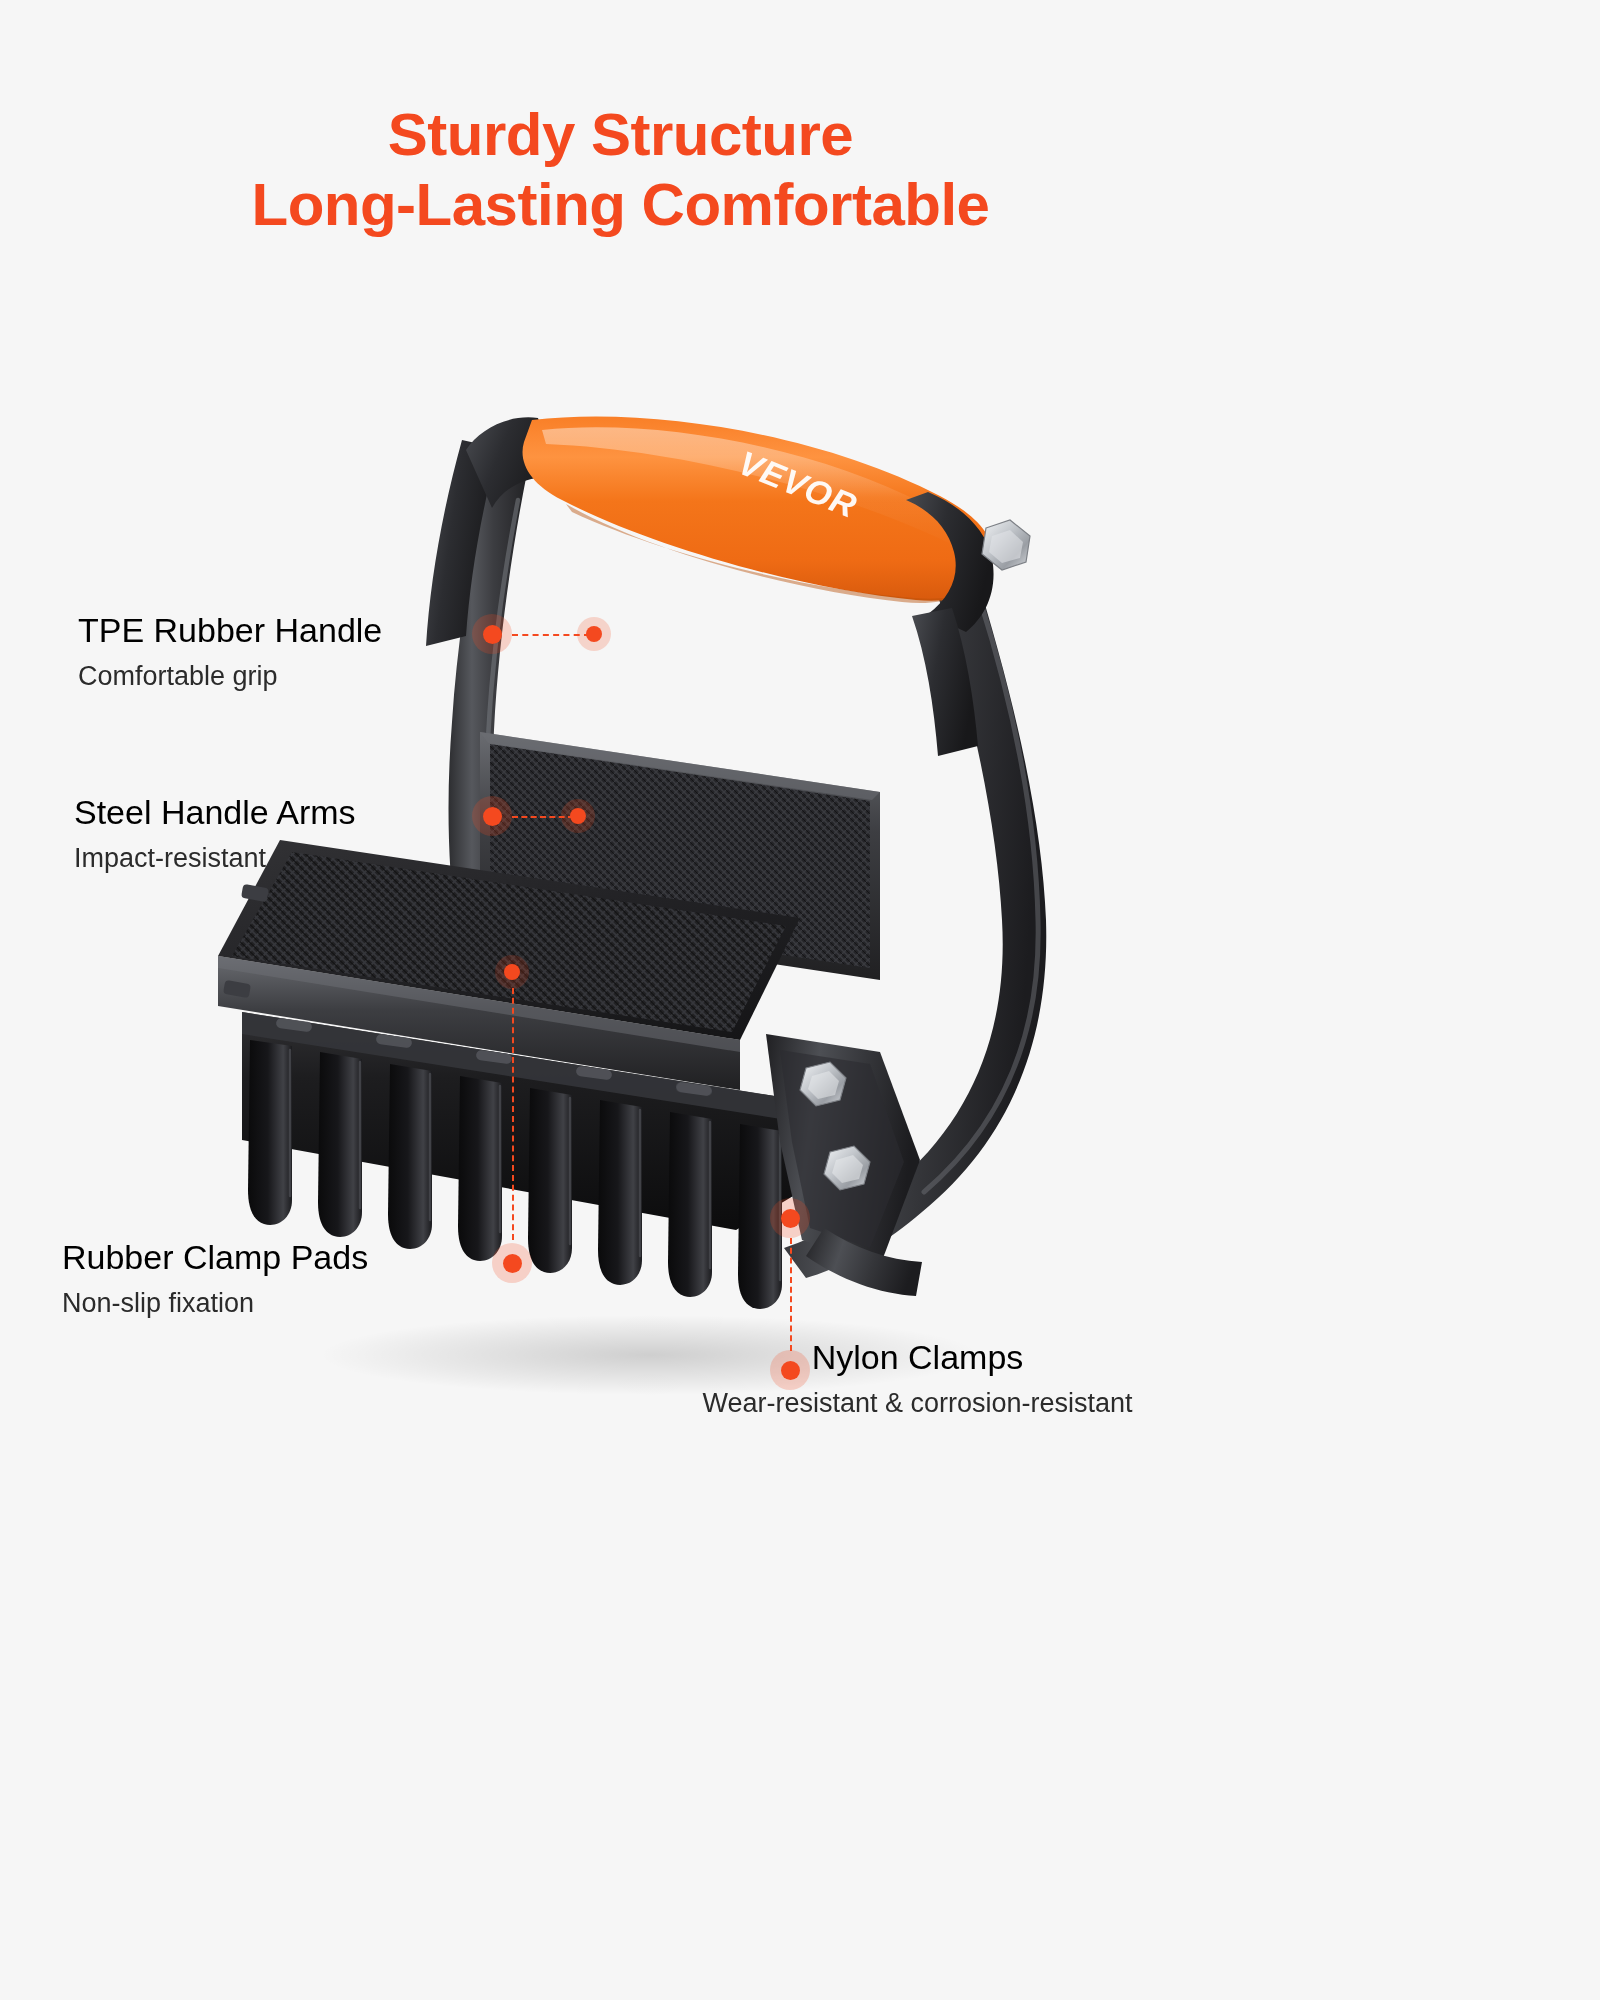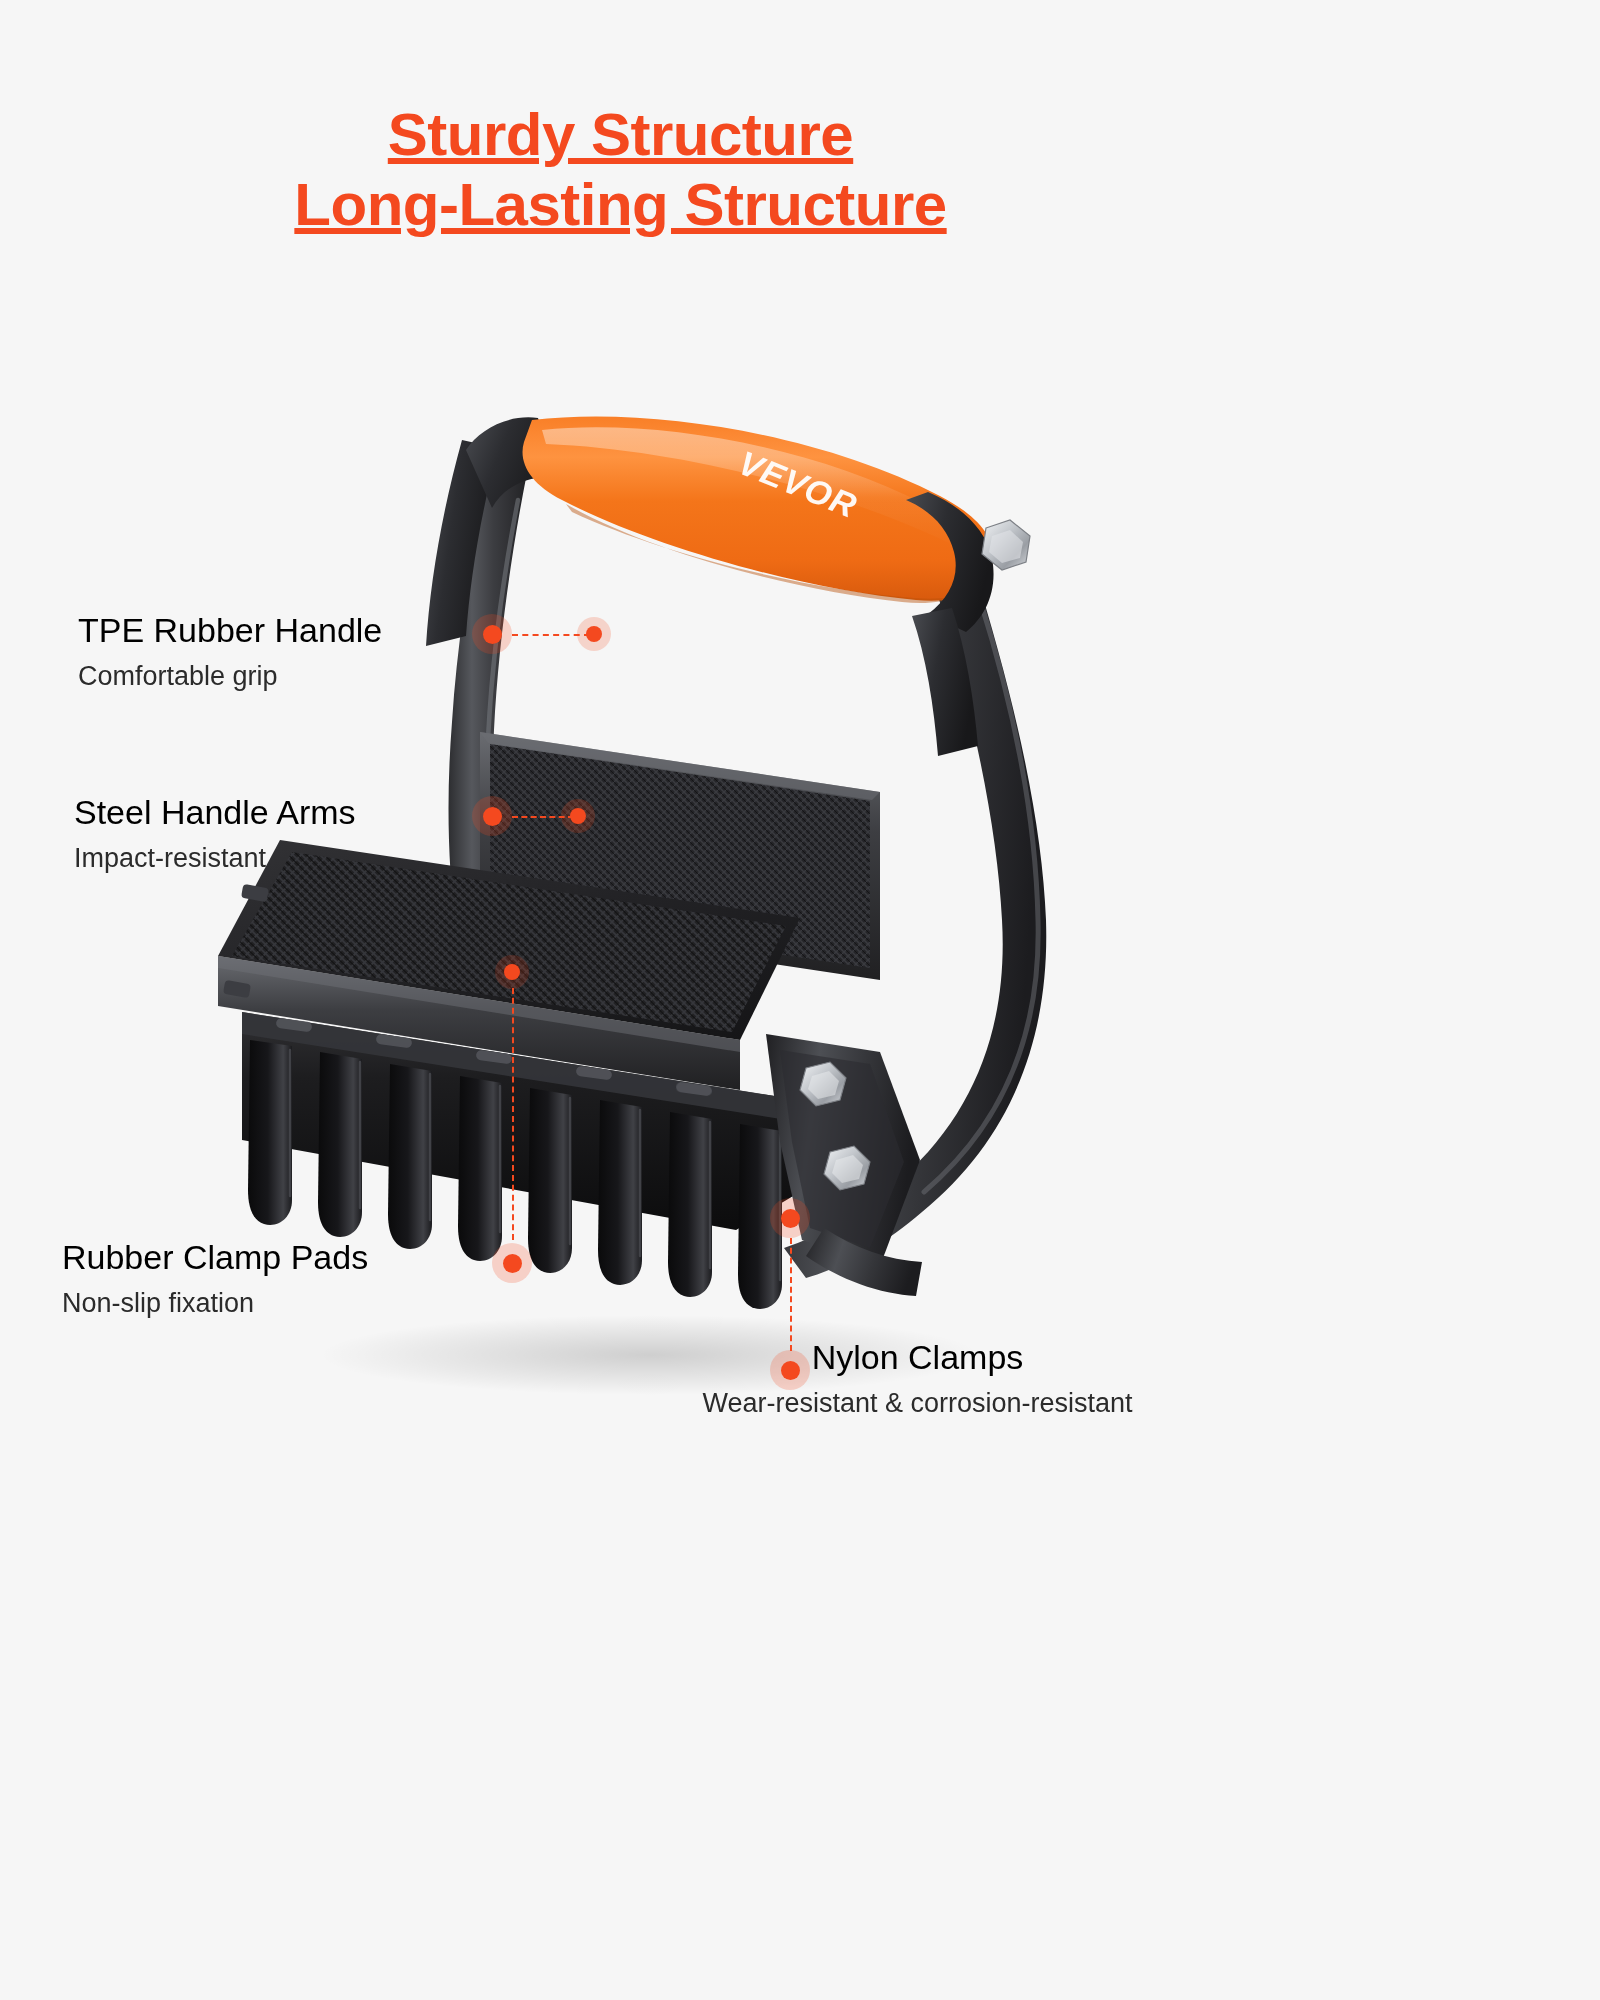--- a/index.html
+++ b/index.html
@@ -17,21 +17,21 @@
   .title-block{
     position:absolute;left:0;top:100px;width:1241px;
     text-align:center;
     color:#f4491f;
     font-weight:bold;
     font-size:60px;
     line-height:1.17;
     letter-spacing:-0.5px;
     font-stretch:condensed;
   }
-  .title-line{display:block;white-space:nowrap;text-decoration:underline;}
+  .title-line{display:block;white-space:nowrap;}
 
   
   .callout{position:absolute;}
   .callout .headline{
     color:#000000;
     font-size:34px;
     font-weight:400;
     line-height:1.05;
     white-space:nowrap;
   }
@@ -79,21 +79,21 @@
   }
   .product svg{display:block;width:100%;height:100%;}
 </style>
 </head>
 <body>
 
 <div class="page">
 
   <div class="title-block">
     <span class="title-line">Sturdy Structure</span>
-    <span class="title-line">Long-Lasting Structure</span>
+    <span class="title-line">Long-Lasting Comfortable</span>
   </div>
 
   <div class="product">
     <svg viewBox="0 0 1010 1060" xmlns="http://www.w3.org/2000/svg" aria-label="panel carrier clamp">
       <defs>
 
         <linearGradient id="gripG" x1="0" y1="0" x2="0" y2="1">
           <stop offset="0%" stop-color="#f97f27"></stop>
           <stop offset="22%" stop-color="#fe9340"></stop>
           <stop offset="46%" stop-color="#f4751a"></stop>

